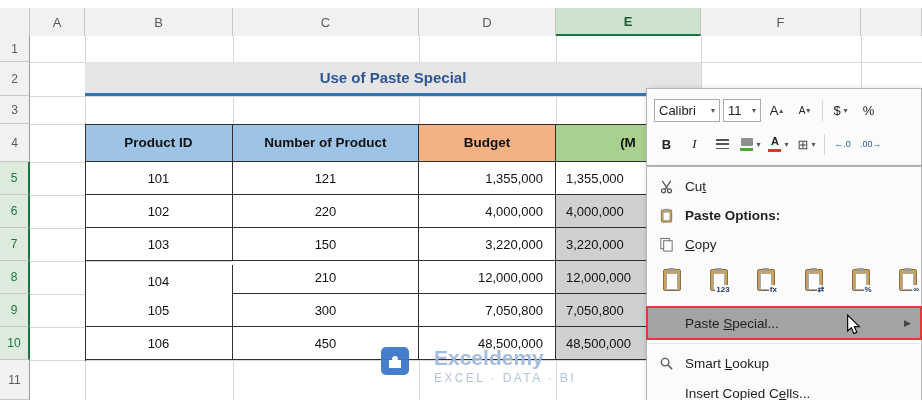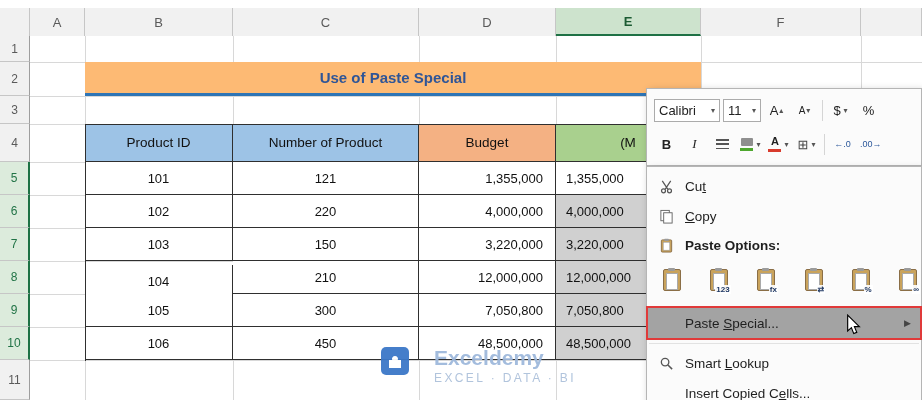--- a/index.html
+++ b/index.html
@@ -11,29 +11,29 @@
   .colhead{position:absolute;top:8px;height:28px;display:flex;align-items:center;justify-content:center;
            font-size:13px;color:#5A5A5A;border-right:1px solid #C6C6C6;box-sizing:border-box;background:#F1F1F1;}
   .colhead.sel{background:#CDE3CD;color:#1C5B33;border-bottom:2px solid #1E7145;font-weight:600;}
   .rowhead{position:absolute;left:0;width:30px;display:flex;align-items:center;justify-content:center;
            font-size:12px;color:#5A5A5A;background:#F1F1F1;border-right:1px solid #9E9E9E;
            border-bottom:1px solid #C6C6C6;box-sizing:border-box;}
   .rowhead.sel{background:#DCEBDC;color:#217346;border-right:2px solid #1E7145;}
   .v{position:absolute;top:36px;height:364px;width:1px;background:#D8D8D8;}
   .h{position:absolute;left:30px;width:892px;height:1px;background:#D8D8D8;}
   
-  .title-cell{position:absolute;left:85px;top:62px;width:616px;height:34px;background:#fdba74;
+  .title-cell{position:absolute;left:85px;top:62px;width:616px;height:34px;background:#e5e5e5;
               border-bottom:3px solid #2E75B6;box-sizing:border-box;display:flex;align-items:center;
               justify-content:center;font-size:15px;font-weight:bold;color:#2F5597;}
   .cell{position:absolute;display:flex;align-items:center;font-size:13px;color:#111;background:#fff;
         border-right:1px solid #2F2F2F;border-bottom:1px solid #2F2F2F;box-sizing:border-box;}
   .cell.center{justify-content:center;}
   .cell.right{justify-content:flex-end;padding-right:12px;}
   .cell.left{justify-content:flex-start;padding-left:10px;}
-  .cell.hd{font-weight:normal;justify-content:center;font-size:13.5px;}
+  .cell.hd{font-weight:bold;justify-content:center;font-size:13.5px;}
   .table-frame{position:absolute;left:85px;top:124px;width:617px;height:237px;border-left:1px solid #2F2F2F;
                border-top:1px solid #2F2F2F;box-sizing:border-box;pointer-events:none;}
   .bg-blue{background:#9DC3E6;} .bg-orange{background:#F4B183;} .bg-green{background:#A9D08E;}
   .bg-selgray{background:#D0D0D0;}
   
   .watermark{position:absolute;left:381px;top:347px;display:flex;align-items:flex-start;gap:25px;opacity:.95;}
   .wm-text{display:flex;flex-direction:column;}
   .wm-brand{font-size:21px;font-weight:bold;color:#9FB9DC;line-height:22px;}
   .wm-tagline{font-size:12px;letter-spacing:2.4px;color:#ADC1DB;margin-top:2px;}
   
@@ -243,41 +243,41 @@
       <span class="mi-icon">
         <svg viewBox="0 0 16 16" width="15" height="15">
           <path d="M3.5 2 L9.5 11 M12.5 2 L6.5 11" stroke="#555" stroke-width="1.3" fill="none"></path>
           <circle cx="4.8" cy="12.6" r="2.1" fill="none" stroke="#555" stroke-width="1.3"></circle>
           <circle cx="11.2" cy="12.6" r="2.1" fill="none" stroke="#555" stroke-width="1.3"></circle>
         </svg>
       </span>
       <span class="mi-label"><span>Cu</span><span class="accel">t</span><span></span></span>
     </div>
 
-    <div class="menu-item">
-      <span class="mi-icon">
-        <svg viewBox="0 0 16 16" width="15" height="15">
-          <rect x="2" y="1.5" width="9" height="11" fill="#fff" stroke="#666"></rect>
-          <rect x="5" y="4" width="9" height="11" fill="#fff" stroke="#666"></rect>
-        </svg>
-      </span>
-      <span class="mi-label"><span></span><span class="accel">C</span><span>opy</span></span>
-    </div>
-
     <div class="menu-item bold-lbl">
       <span class="mi-icon">
         <svg viewBox="0 0 16 16" width="15" height="15">
           <rect x="2.5" y="2" width="11" height="13" rx="1" fill="#C9A35C" stroke="#8A6E46"></rect>
           <rect x="5.5" y="0.8" width="5" height="2.4" rx="0.8" fill="#9B9B9B"></rect>
           <rect x="4.5" y="4.5" width="7" height="8.5" fill="#fff" stroke="#999" stroke-width="0.6"></rect>
         </svg>
       </span>
       <span class="mi-label">Paste Options:</span>
     </div>
 
+    <div class="menu-item">
+      <span class="mi-icon">
+        <svg viewBox="0 0 16 16" width="15" height="15">
+          <rect x="2" y="1.5" width="9" height="11" fill="#fff" stroke="#666"></rect>
+          <rect x="5" y="4" width="9" height="11" fill="#fff" stroke="#666"></rect>
+        </svg>
+      </span>
+      <span class="mi-label"><span></span><span class="accel">C</span><span>opy</span></span>
+    </div>
+
     <div class="paste-row">
       <div class="paste-ic">
         <span class="clipb"></span>
           <span class="badge"></span>
       </div>
       <div class="paste-ic">
         <span class="clipb"></span>
           <span class="badge">123</span>
       </div>
       <div class="paste-ic">

